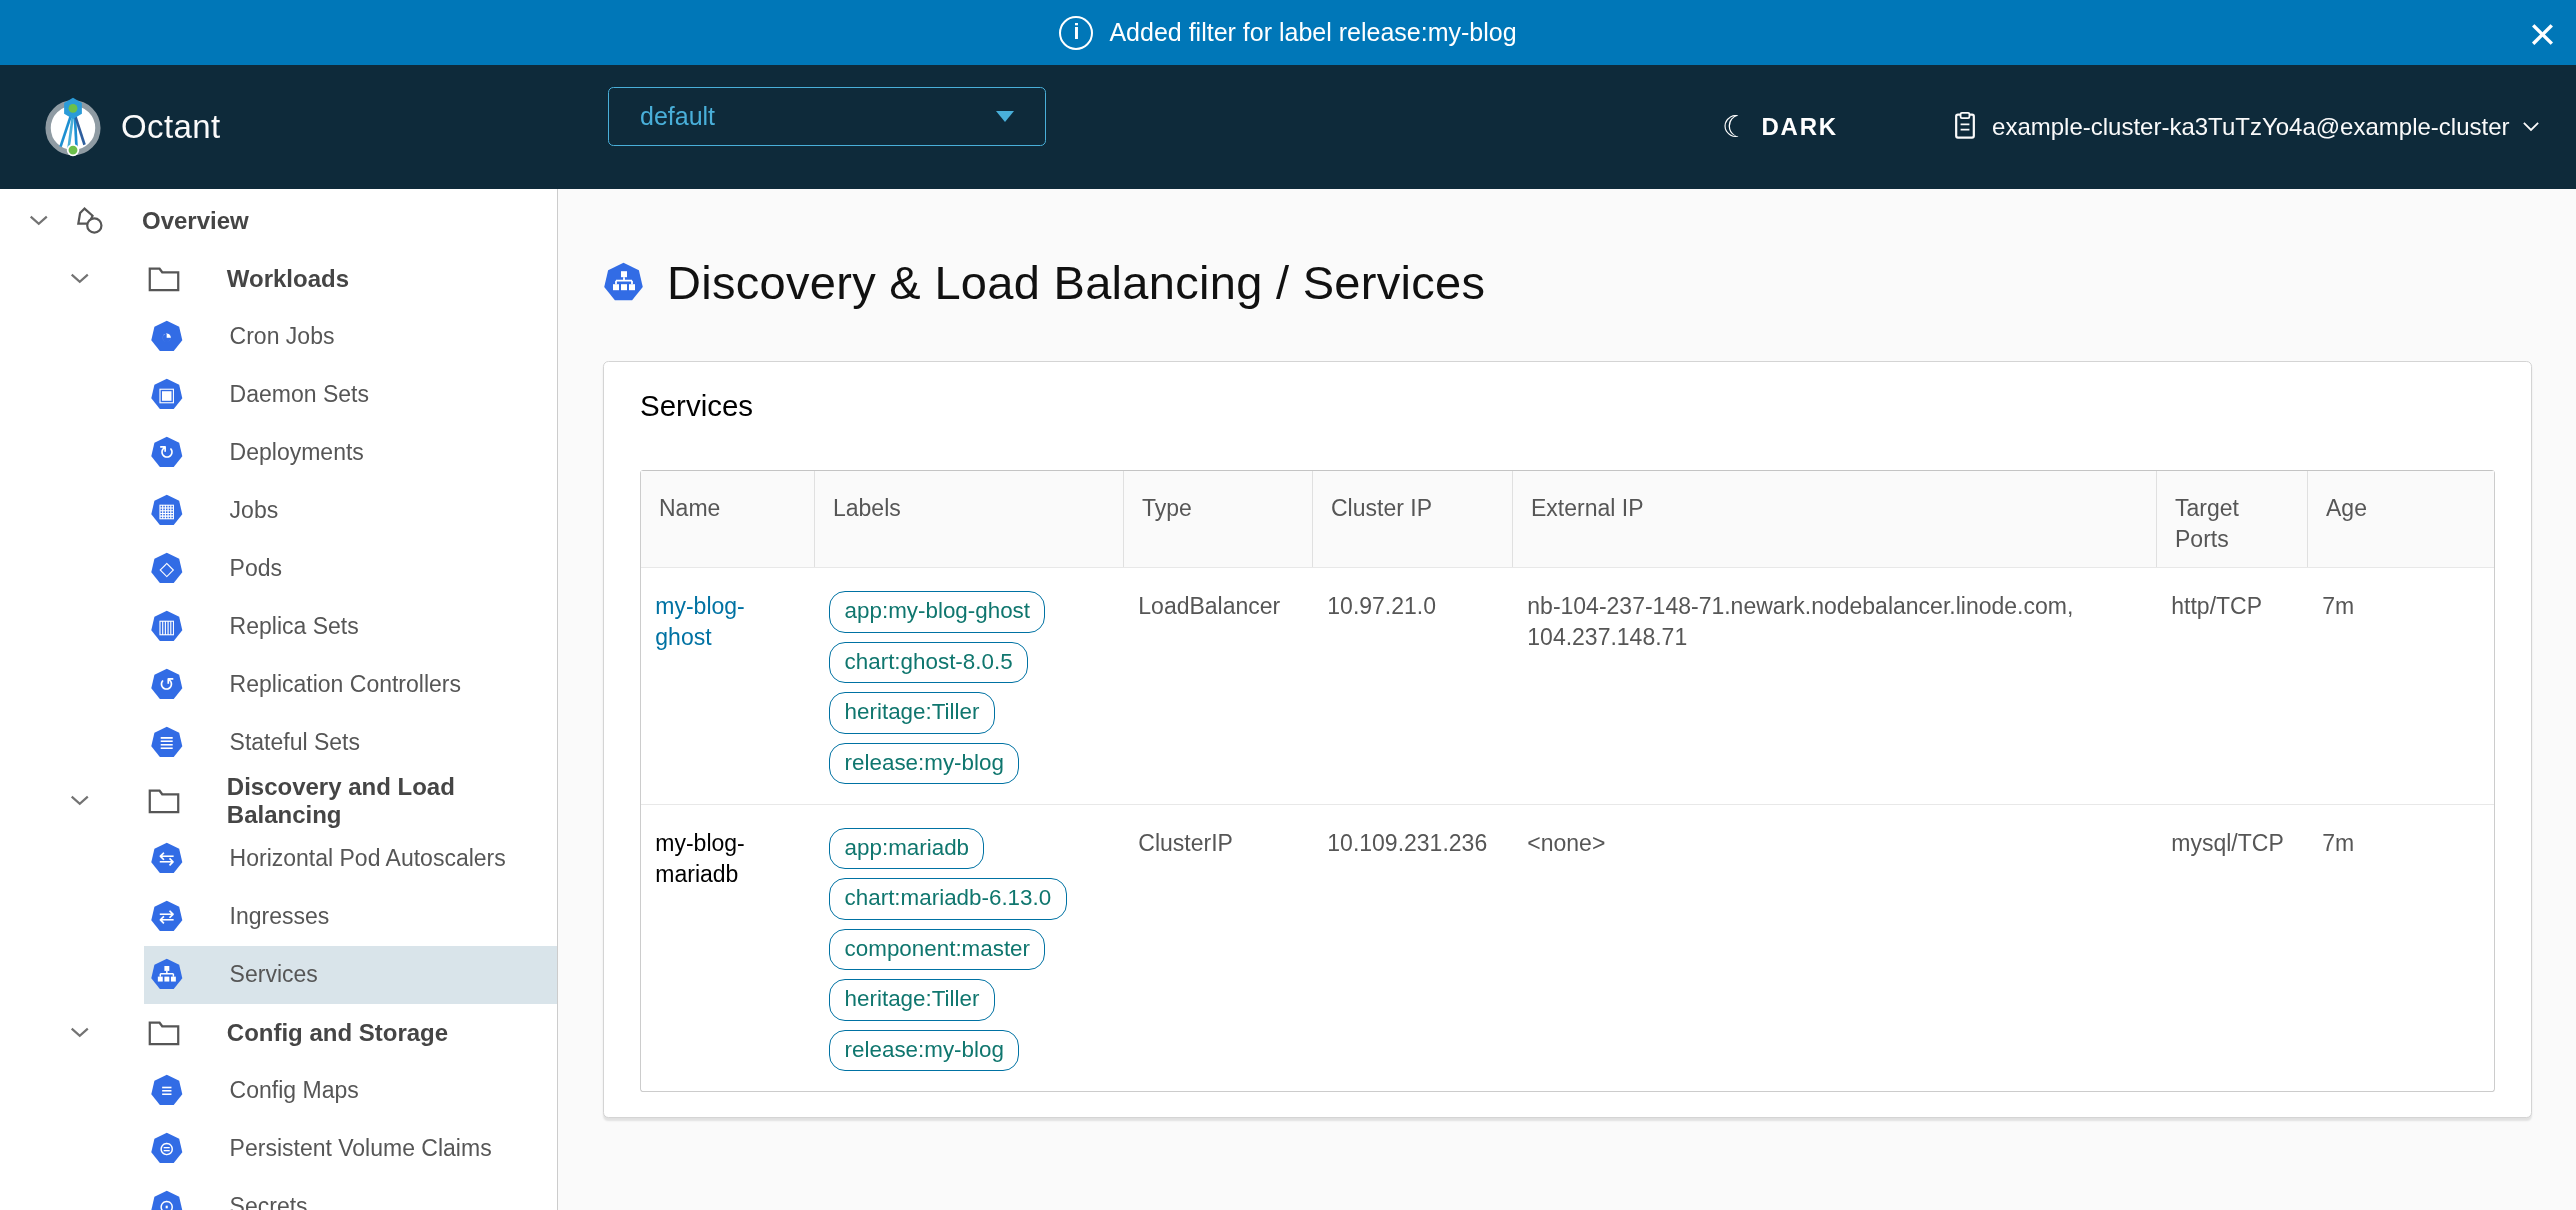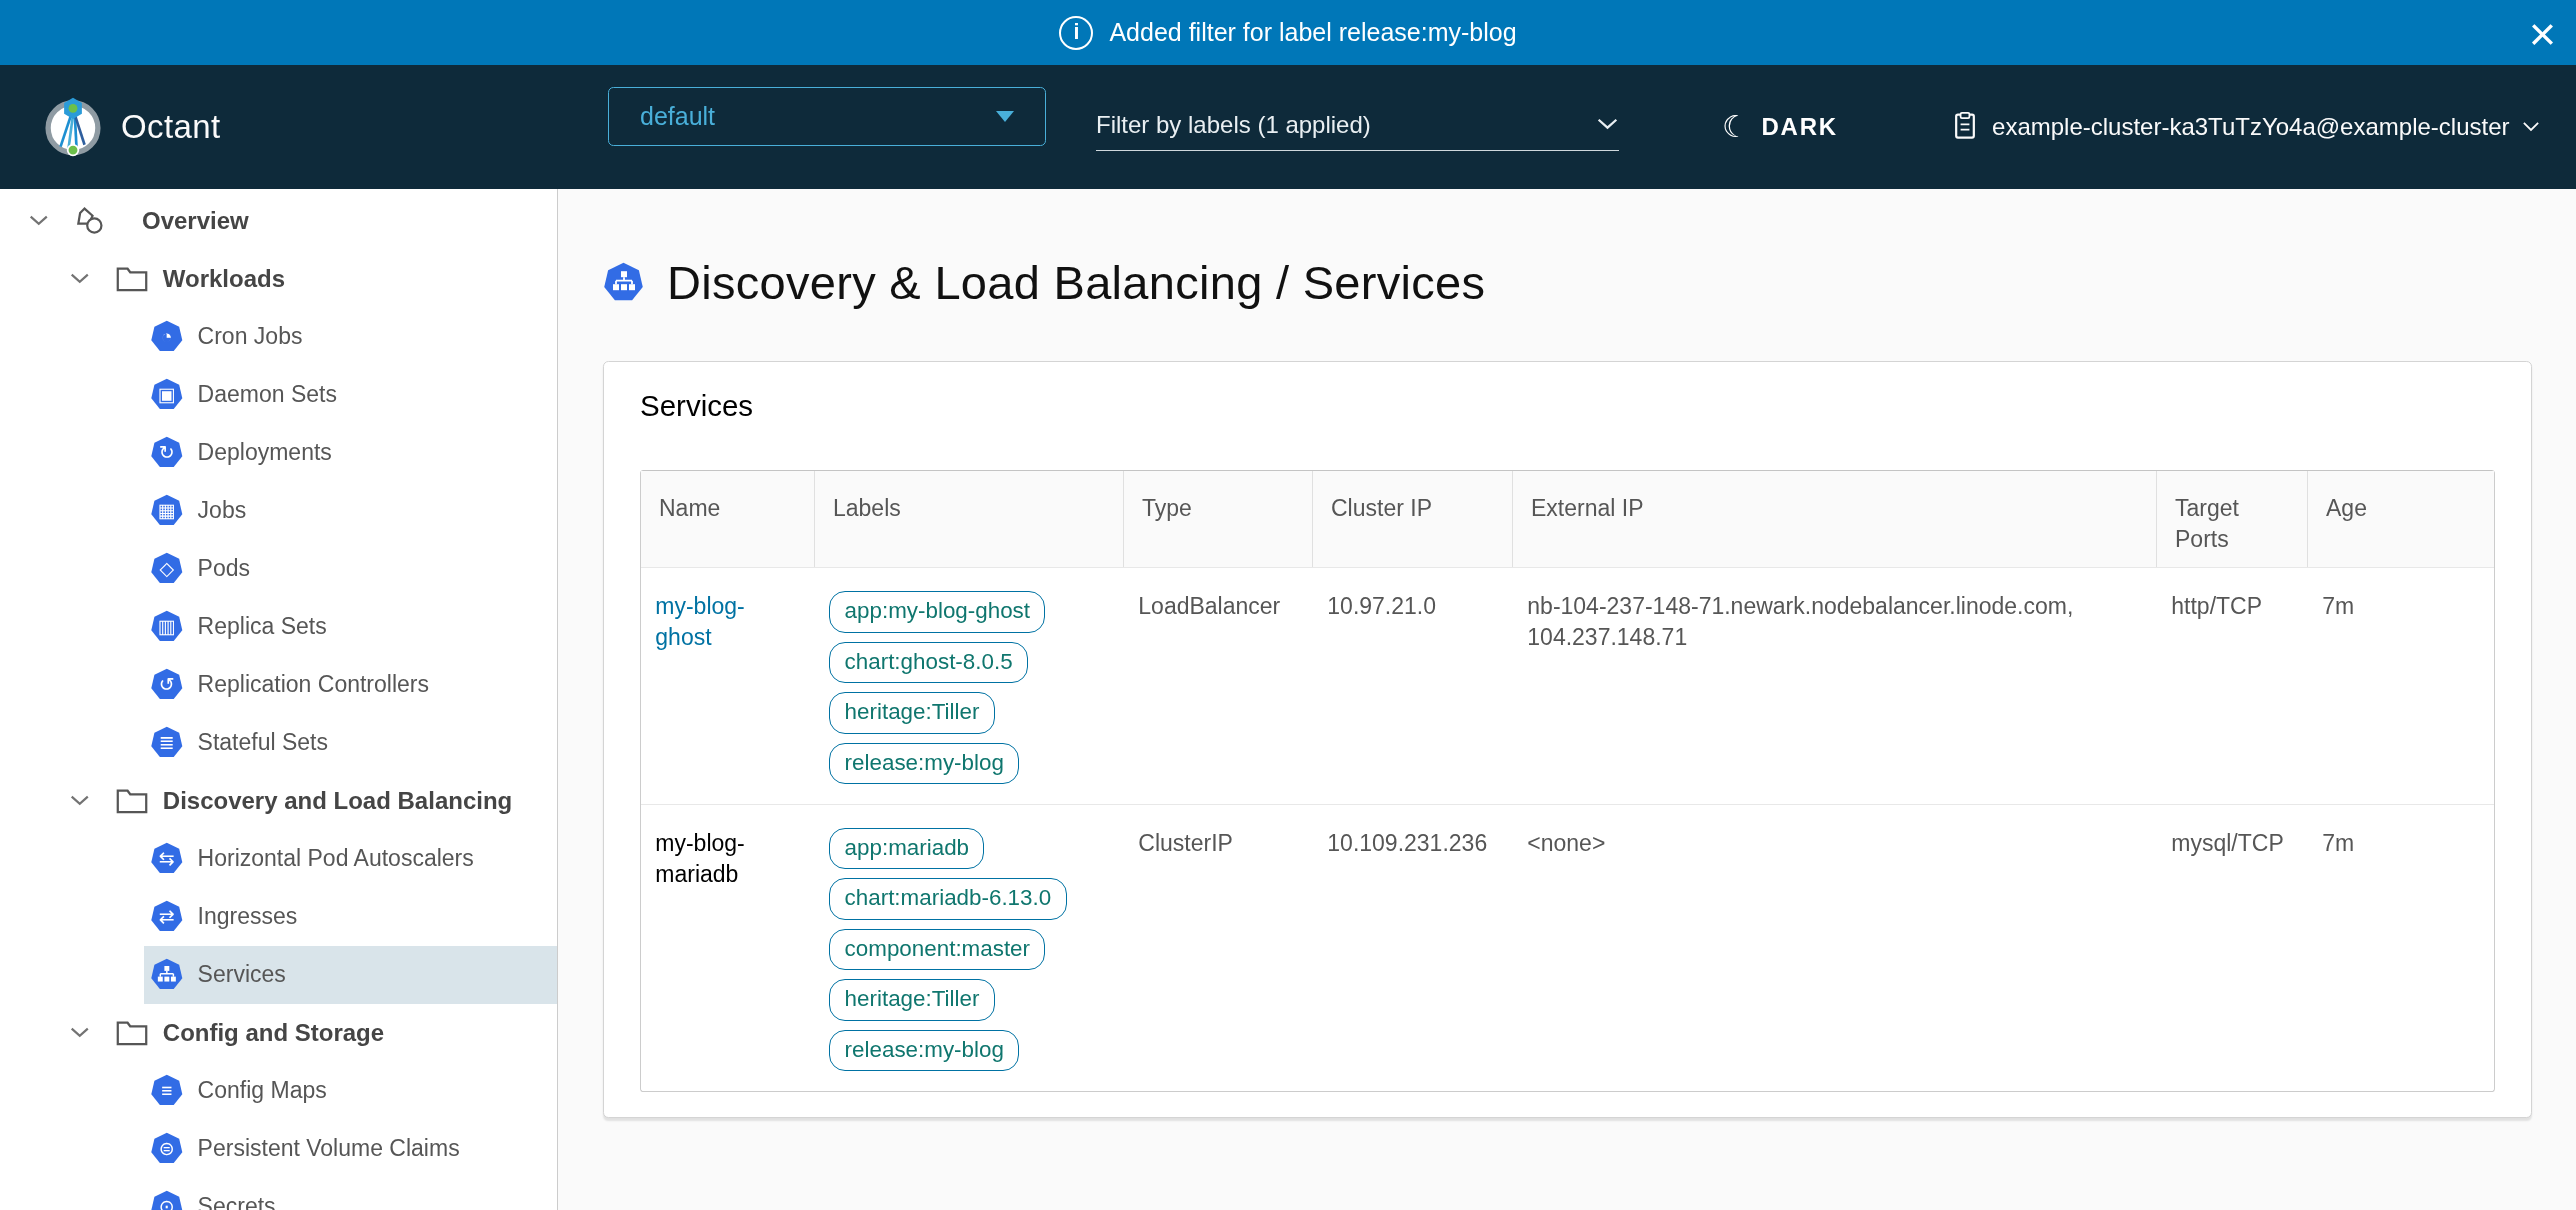--- a/index.html
+++ b/index.html
@@ -39,21 +39,21 @@
   .context-sel { position:absolute; right:36px; top:50%; transform:translateY(-50%);
                  display:flex; align-items:center; gap:12.5px; cursor:pointer; }
   .context-sel .val { font-size:24px; color:#fafafa; }
 
   
   .shell { display:flex; height:1040px; }
 
   
   .sidebar { width:558px; background:#fff; border-right:0.9px solid #cccccc;
              padding-top:2.7px; overflow:hidden; flex:none; }
-  .nav-row { height:58px; display:flex; align-items:center; cursor:pointer; }
+  .nav-row { height:58px; display:flex; align-items:center; cursor:pointer;gap:32px; }
   .nav-row .caret { flex:none; display:flex; }
   .lvl0 { padding-left:18px; gap:12px; }
   .lvl0 .caret { width:41px; }
   .lvl0 .label { margin-left:23px; }
   .lvl1 { padding-left:59px; }
   .lvl1 .caret { width:41px; margin-right:14.3px; }
   .lvl1 .label { margin-left:12.5px; }
   .lvl2 { margin-left:144px; padding-left:6.3px; }
   .lvl2 .label { margin-left:14.3px; }
   .nav-row.selected { background:#d9e4ea; }
@@ -130,28 +130,20 @@
       </svg>
     </span>
     <span class="brand-name">Octant</span>
   </div>
 
   <div class="ns-select">
     <span class="val">default</span>
     <span class="ns-caret"></span>
   </div>
 
-  <div class="label-filter">
-    <span class="val">Filter by labels (1 applied)</span>
-    <span class="outline-icon" style="width:23px;height:14.3px;">
-      <svg width="23" height="14.3" viewBox="0 0 26 16">
-        <polyline points="3,3 13,12 23,3" fill="none" stroke="#e9eff2" stroke-width="2.5"></polyline>
-      </svg>
-    </span>
-  </div>
 
   <div class="theme-toggle">
     <span class="moon-glyph">☾</span>
     <span class="theme-label">DARK</span>
   </div>
 
   <div class="context-sel">
     <span class="outline-icon" style="width:30px;height:30px;">
       <svg width="30" height="30" viewBox="0 0 34 34">
         <rect x="7" y="3" width="20" height="26" rx="2" fill="none" stroke="#fafafa" stroke-width="2.5"></rect>

